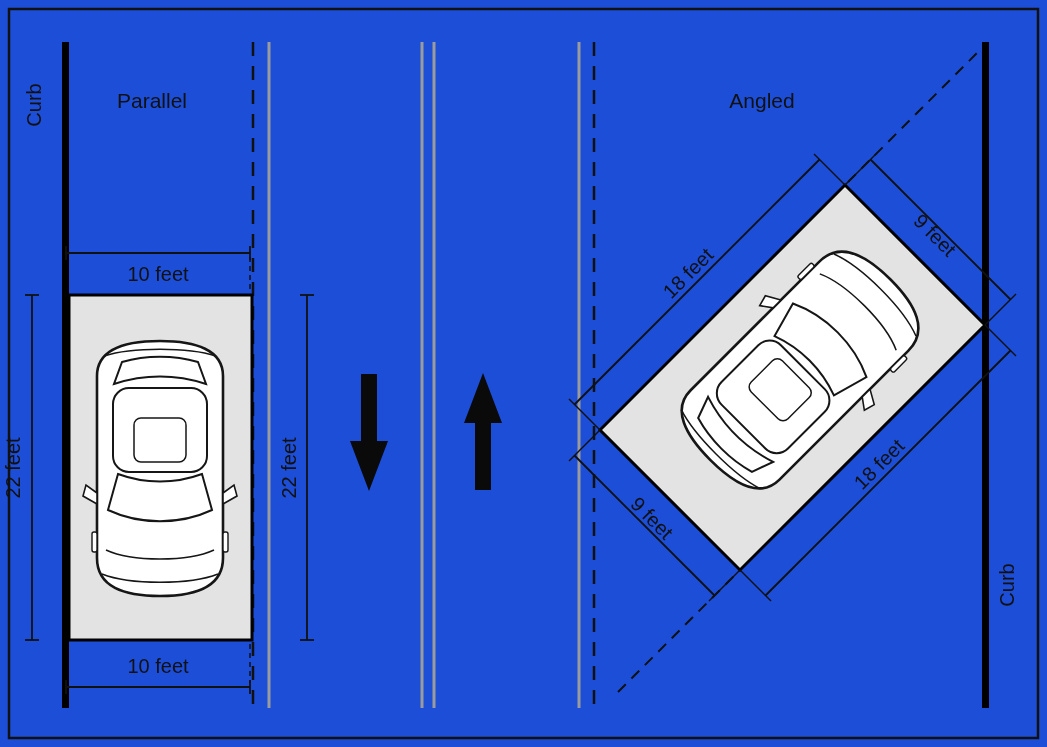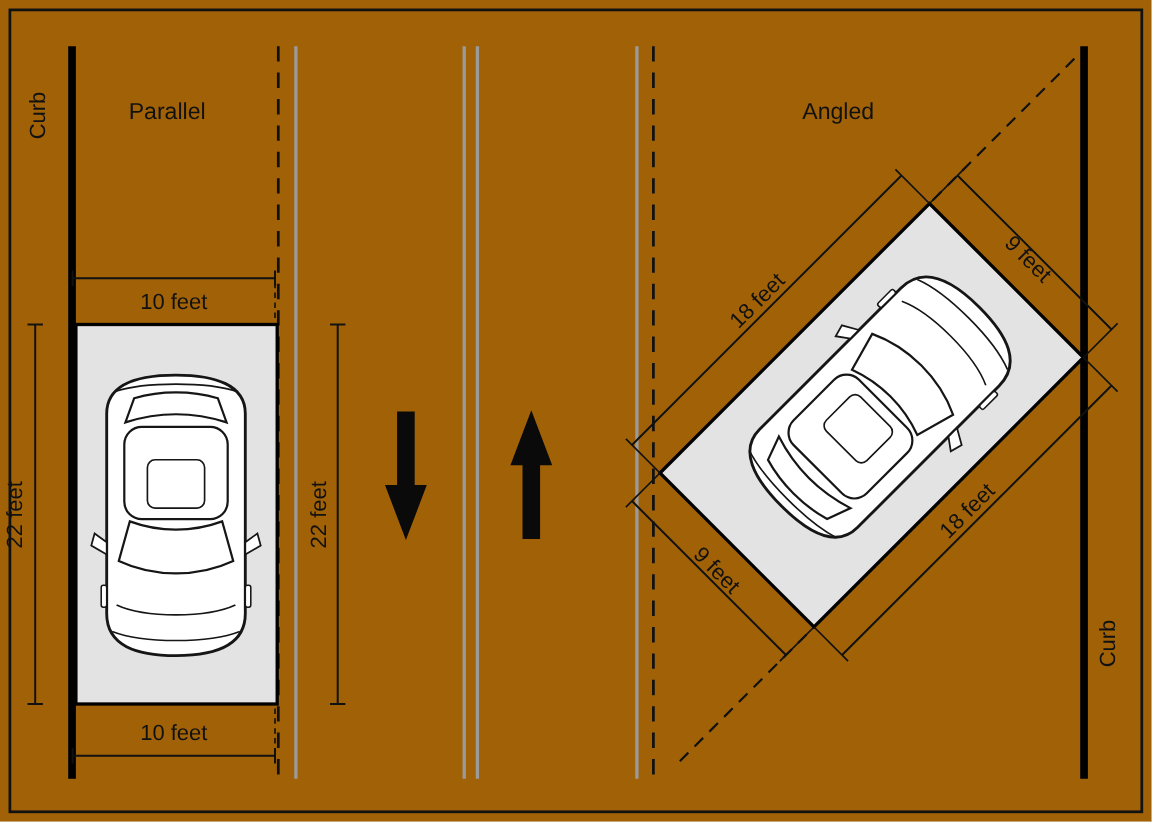--- a/index.html
+++ b/index.html
@@ -1,16 +1,16 @@
 <!DOCTYPE html>
 <html><head>
 <meta charset="utf-8">
 <style>
   html,body{margin:0;padding:0;background:#ffffff;}
-  .canvas{position:relative;width:1047px;height:747px;background:#a16207;overflow:hidden;}
+  .canvas{position:relative;width:1047px;height:747px;background:#1d4ed8;overflow:hidden;}
   .canvas > svg{position:absolute;left:0;top:0;}
   text{font-family:"Liberation Sans","DejaVu Sans",sans-serif;font-size:20px;fill:#111111;}
   text.title{font-size:21px;}
 </style>
 </head>
 <body>
 
 <div class="canvas">
 <svg width="1047" height="747" viewBox="0 0 1047 747">
 

